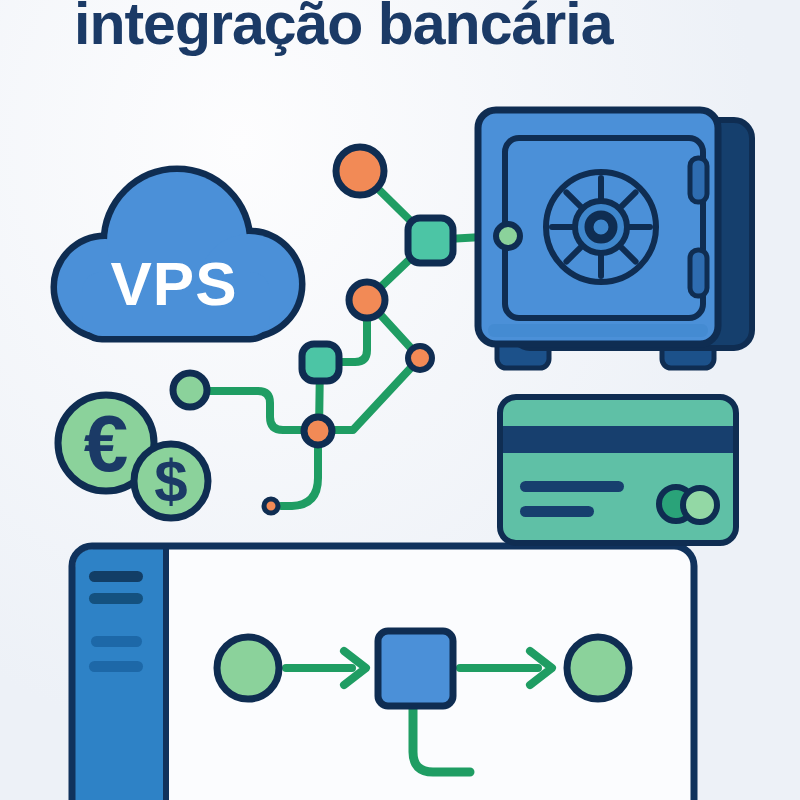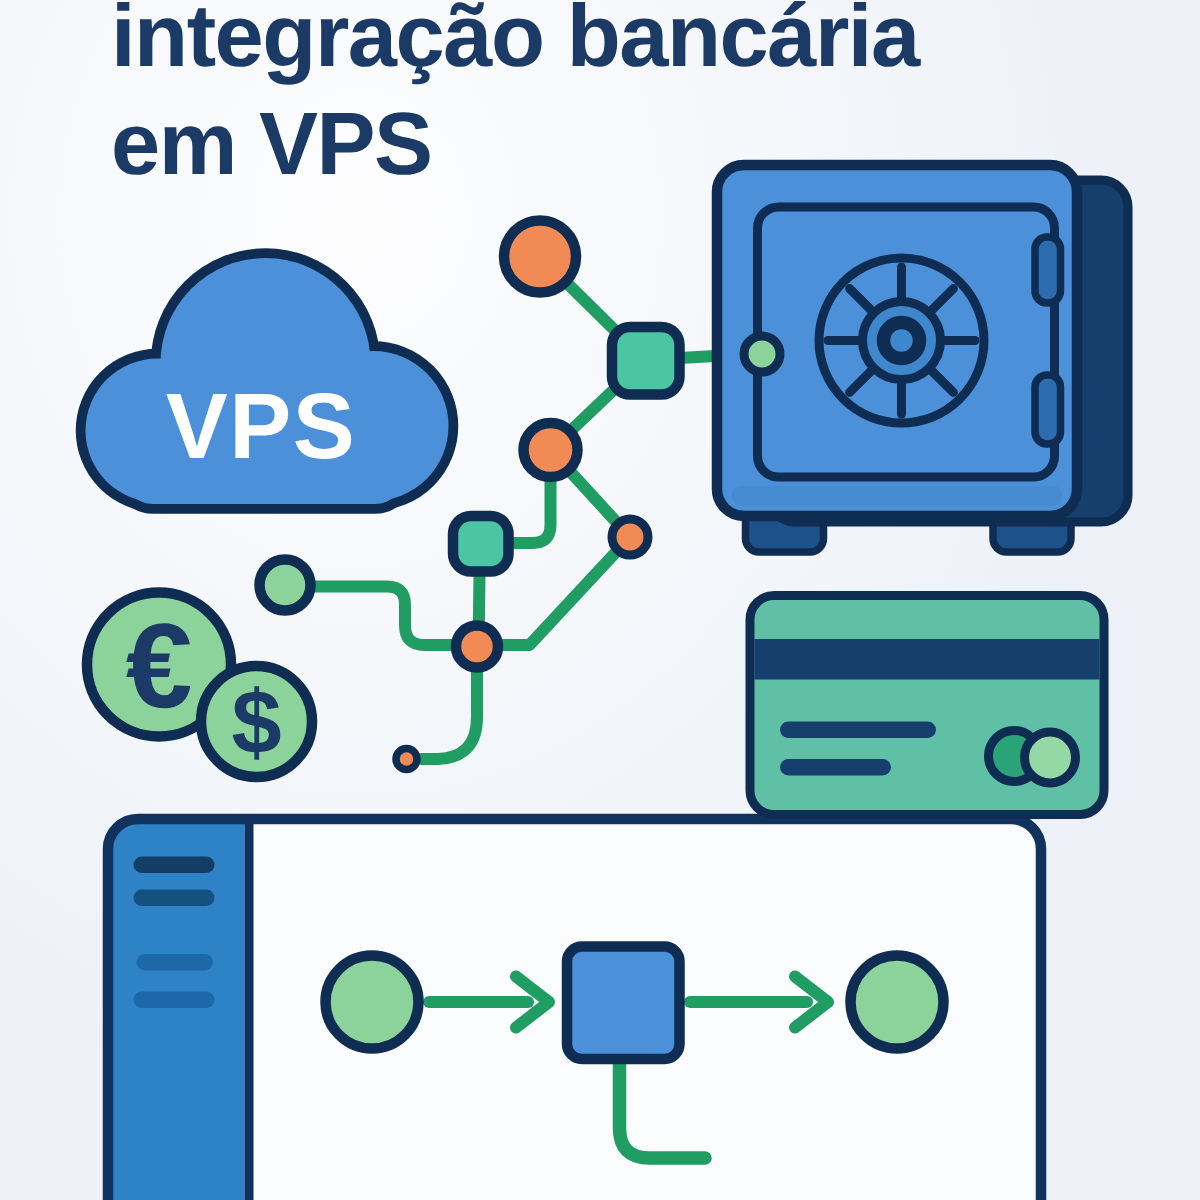--- a/index.html
+++ b/index.html
@@ -21,21 +21,20 @@
   .euro{font-size:80px;}
   .dollar{font-size:60px;}
 </style>
 </head>
 <body>
 
 <div class="stage">
 
   <h1 class="title">
     <div>integração bancária</div>
-    <div>em VPS</div>
   </h1>
 
   <svg width="800" height="800" viewBox="0 0 800 800">
 
     <g>
       <rect x="72" y="546" width="622" height="278" rx="20" style="fill:var(--window-bg);stroke:none"></rect>
       <path d="M 94,549 H 163 V 824 H 75 V 568 Q 75,549 94,549 Z" style="fill:var(--sidebar-blue)"></path>
       <g>
         <rect x="89" y="571" width="54" height="11" rx="5.5" style="fill:var(--sidebar-bar-dark1)"></rect>
         <rect x="89" y="593" width="54" height="11" rx="5.5" style="fill:var(--sidebar-bar-dark2)"></rect>

